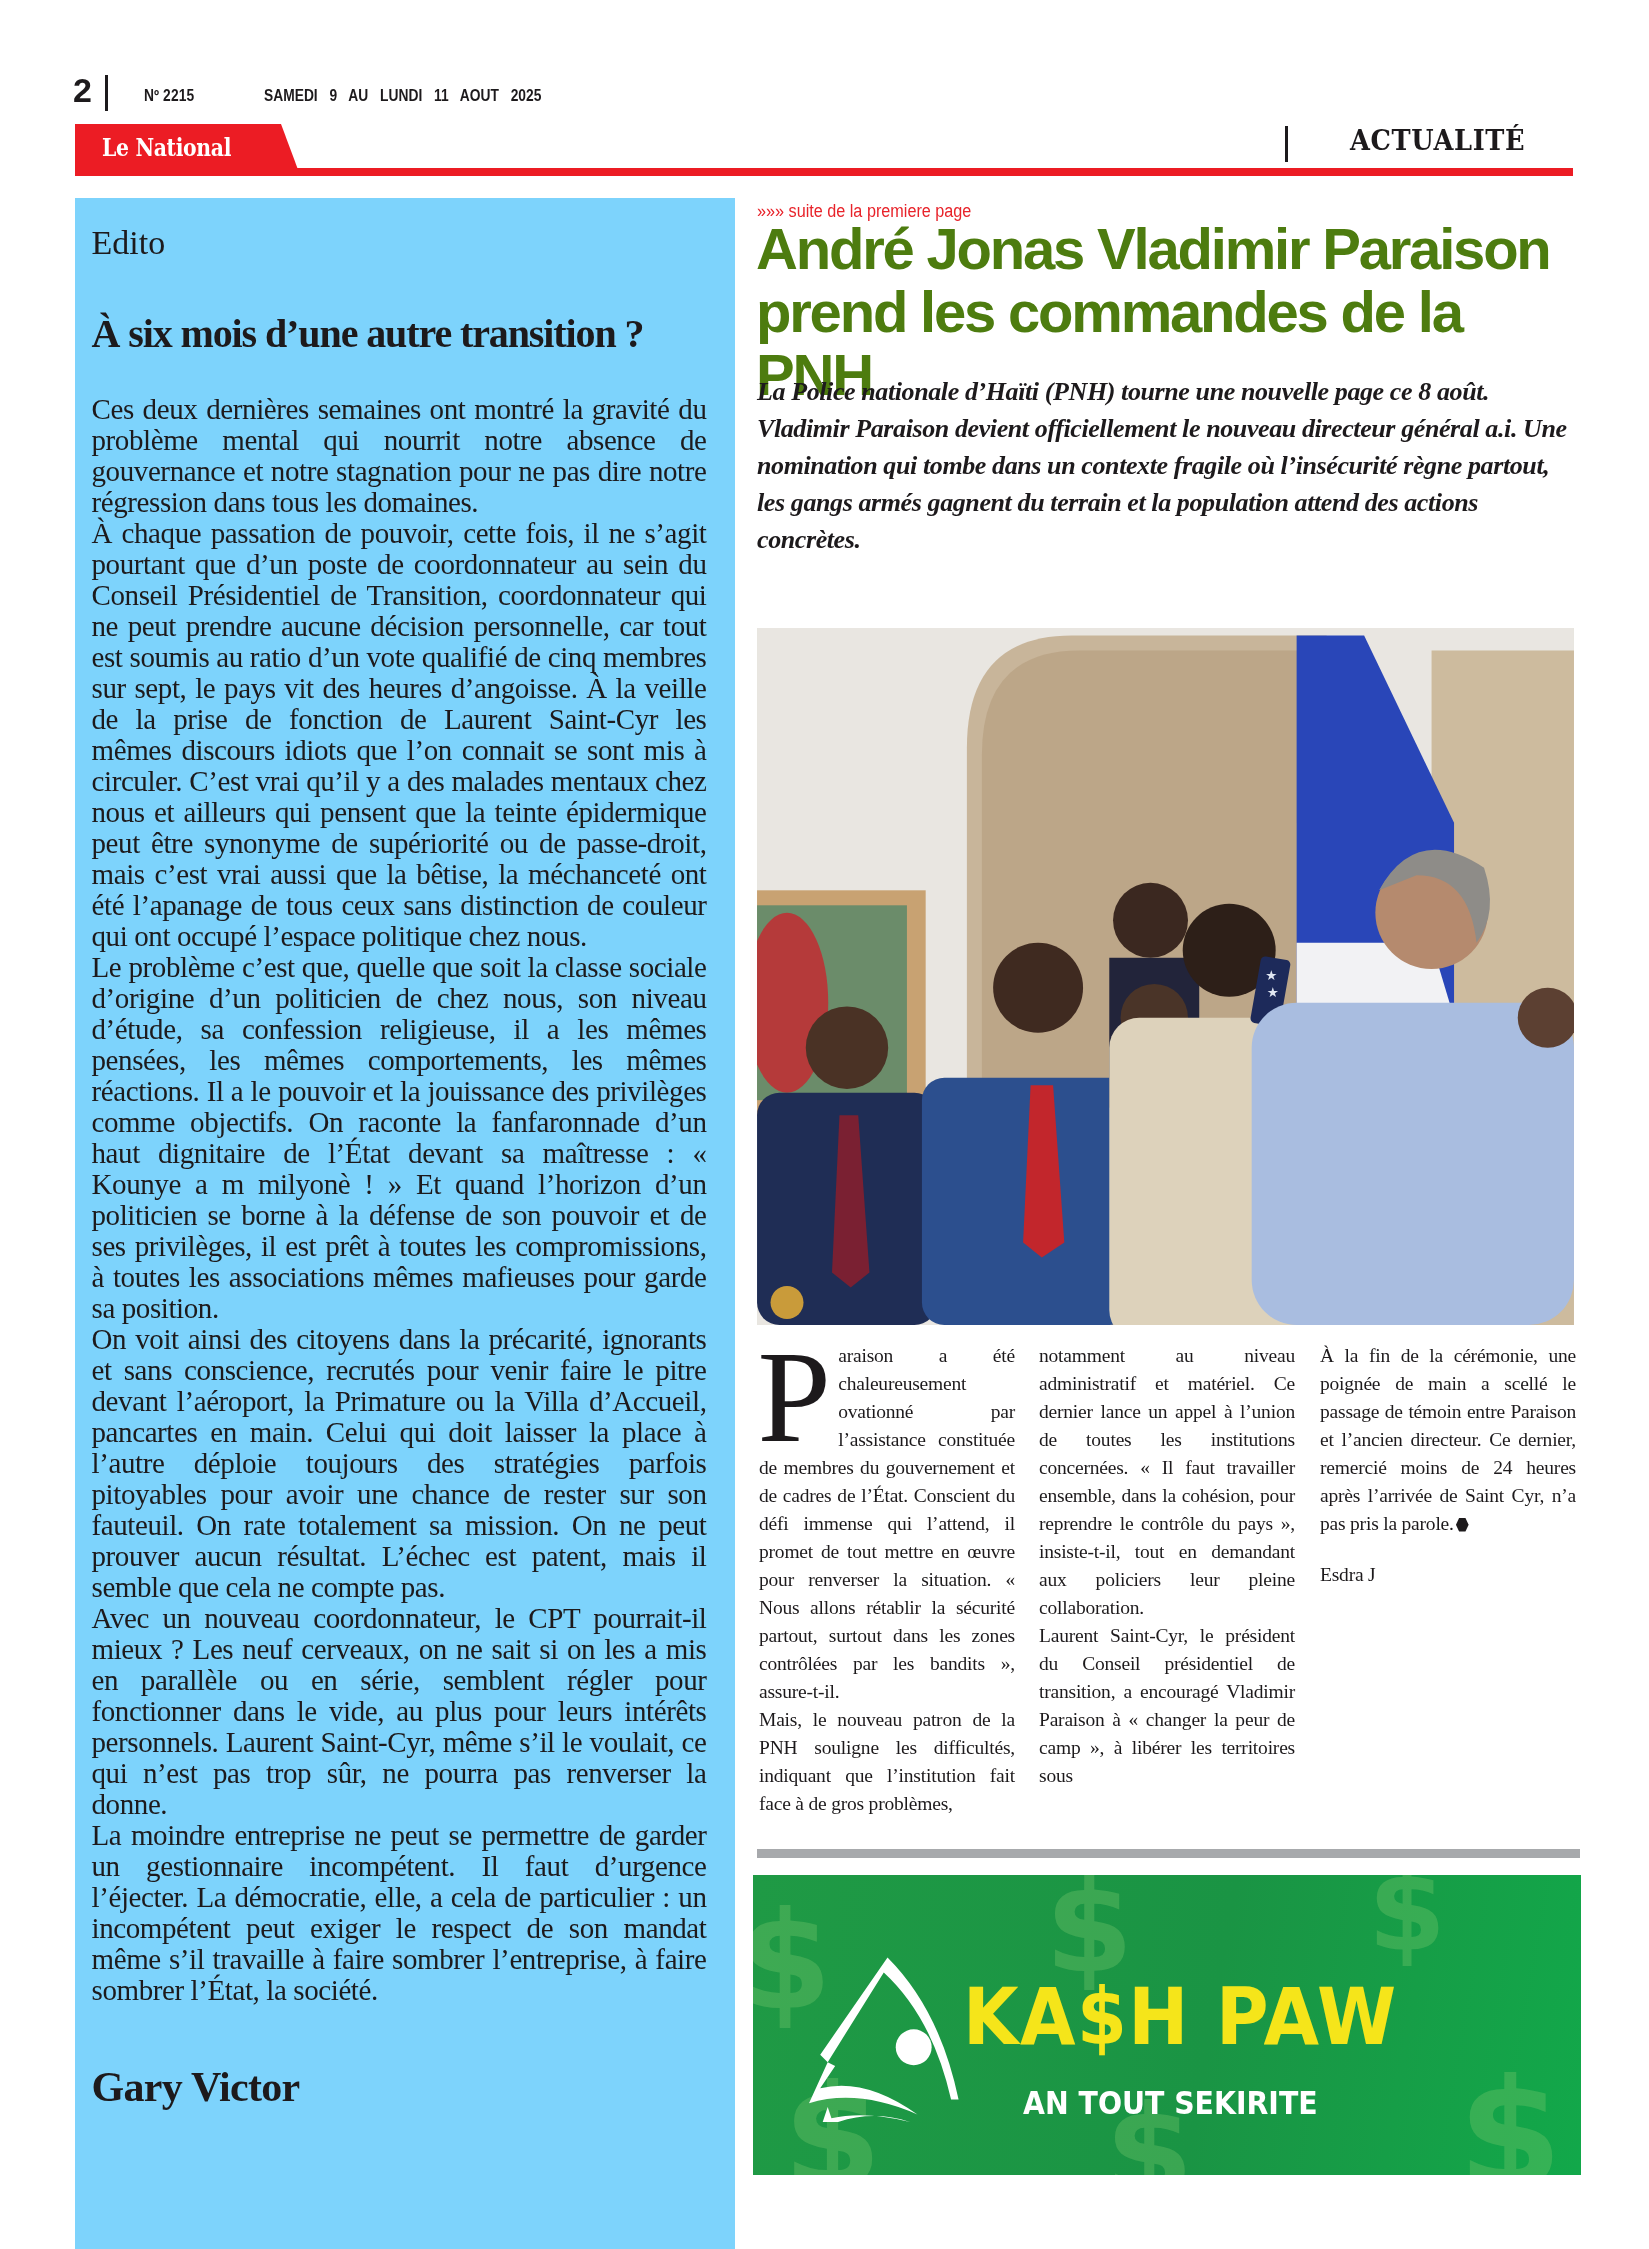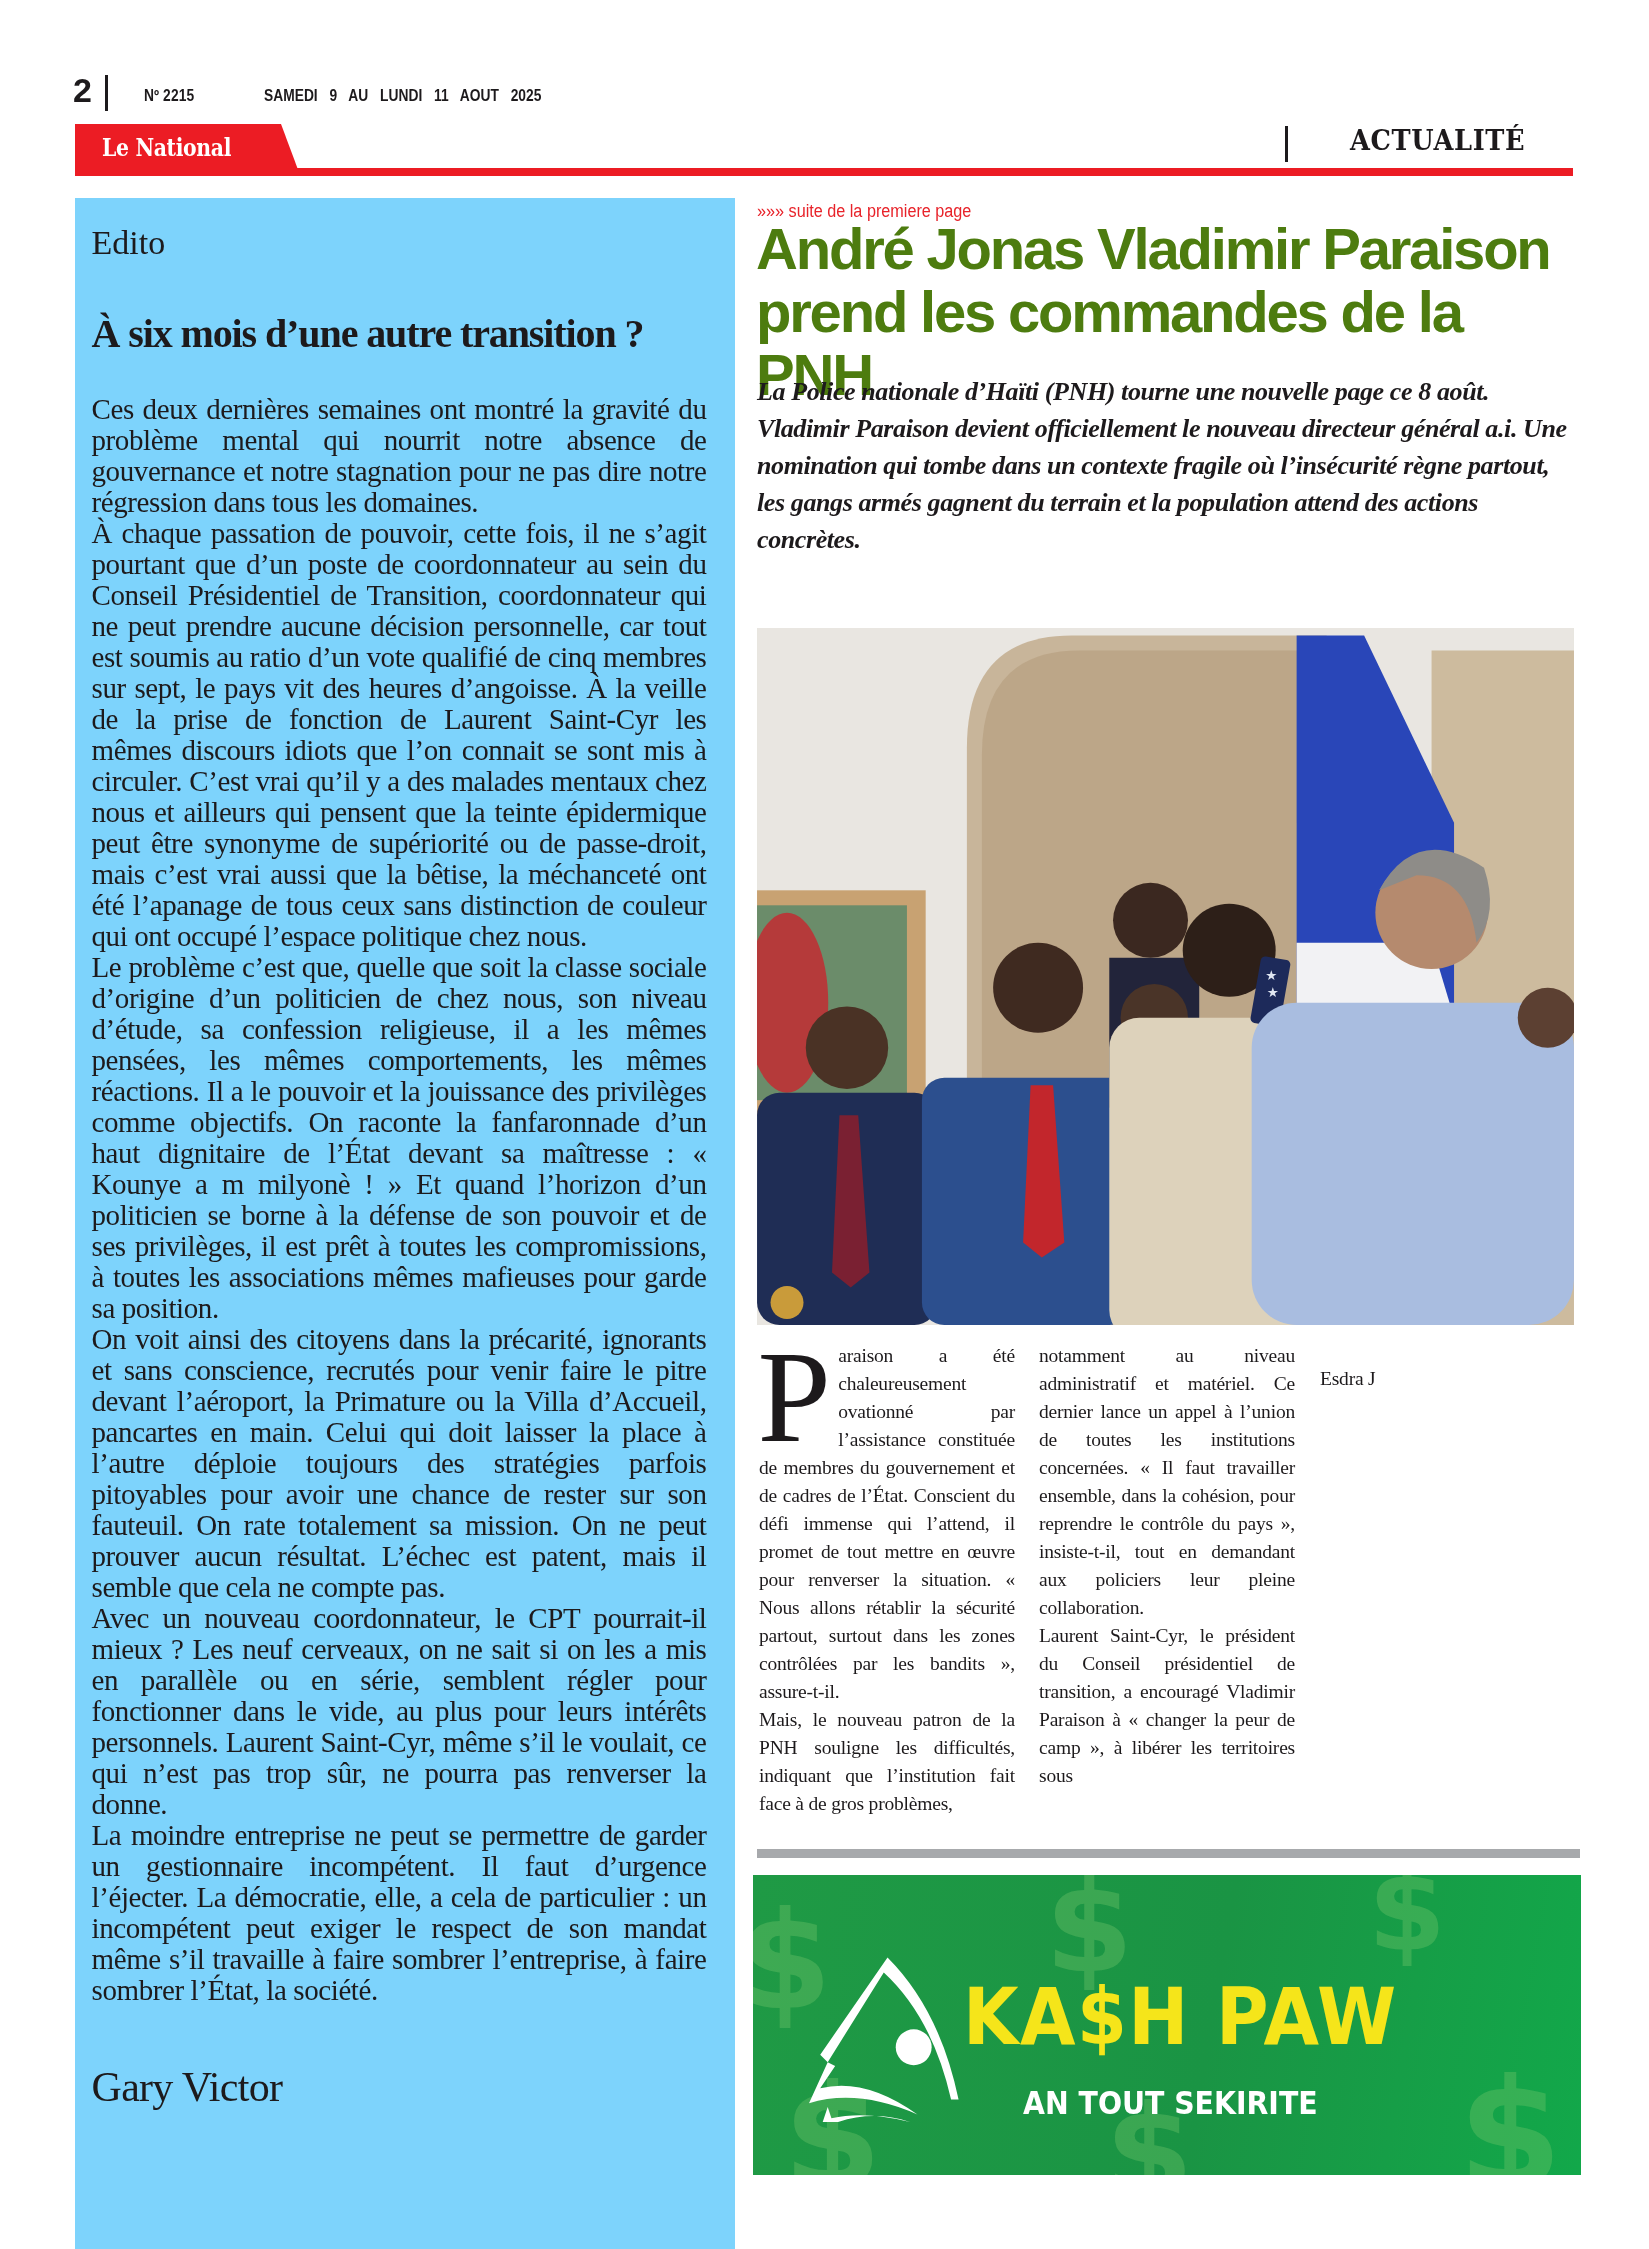--- a/index.html
+++ b/index.html
@@ -18,21 +18,21 @@
   .sec-bar { position: absolute; left: 1285px; top: 126px; width: 3px; height: 36px; background: #1d1a1c; }
   .sec-title { position: absolute; left: 1350px; top: 123px; font-family: "DejaVu Serif", serif; font-weight: 700; font-size: 28.5px; letter-spacing: 0.7px; color: #1d1a1c; transform: scaleX(0.9); transform-origin: left; }
 
   
   .edito { position: absolute; left: 75px; top: 198px; width: 660px; height: 2169px; background: #7dd3fc; padding: 0 28.5px 0 16.5px; }
   .edito-kicker { position: absolute; left: 16.5px; top: 25.5px; font-family: "Liberation Serif", serif; font-size: 34px; color: #1d1a1c; }
   .edito-title { position: absolute; left: 16.5px; top: 112px; font-family: "Liberation Serif", serif; font-weight: 700; font-size: 40px; letter-spacing: -1.1px; color: #1d1a1c; white-space: nowrap; }
   .edito-body { position: absolute; left: 16.5px; top: 196px; width: 615px; font-family: "Liberation Serif", serif; font-size: 29px; line-height: 31px; text-align: justify; color: #1d1a1c; letter-spacing: -0.4px; }
   .edito-body p { margin: 0; }
   .end-mark { display: inline-block; width: 15px; height: 16.5px; background: #1d1a1c; clip-path: polygon(25% 0, 75% 0, 100% 50%, 75% 100%, 25% 100%, 0 50%); vertical-align: -1.5px; margin-left: 2.2px; }
-  .edito-author { position: absolute; left: 16.5px; top: 1865px; font-family: "Liberation Serif", serif; font-weight: 400; font-size: 42px; letter-spacing: -0.7px; color: #1d1a1c; }
+  .edito-author { position: absolute; left: 16.5px; top: 1865px; font-family: "Liberation Serif", serif; font-weight: 700; font-size: 42px; letter-spacing: -0.7px; color: #1d1a1c; }
 
   
   .kicker { position: absolute; left: 757px; top: 201px; font-family: "Liberation Sans", sans-serif; font-size: 18px; color: #e8232a; transform: scaleX(0.9); transform-origin: left; }
   .headline { position: absolute; left: 756px; top: 217px; width: 825px; font-family: Liberation Sans, sans-serif; font-weight: 700; font-size: 58px; line-height: 63px; letter-spacing: -2.2px; color: #4d7c0f; }
   .chapo { position: absolute; left: 757px; top: 373px; width: 810px; font-family: "Liberation Serif", serif; font-style: italic; font-weight: 700; font-size: 26px; line-height: 37px; letter-spacing: -0.4px; color: #1d1a1c; }
 
   .photo { position: absolute; left: 757px; top: 628px; width: 817px; height: 697px; overflow: hidden; background: #d9d3c6; }
 
   .col { position: absolute; top: 1342px; width: 256px; font-family: "Liberation Serif", serif; font-size: 19.5px; line-height: 28px; text-align: justify; color: #1d1a1c; letter-spacing: -0.2px; }
   .col p { margin: 0; }
@@ -130,20 +130,21 @@
 
 <div class="col col1">
   <p><span class="dropcap">P</span><span>araison a été chaleureusement ovationné par l’assistance constituée de membres du gouvernement et de cadres de l’État. Conscient du défi immense qui l’attend, il promet de tout mettre en œuvre pour renverser la situation. « Nous allons rétablir la sécurité partout, surtout dans les zones contrôlées par les bandits », assure-t-il.</span></p>
   <p>Mais, le nouveau patron de la PNH souligne les difficultés, indiquant que l’institution fait face à de gros problèmes,</p>
 </div>
 <div class="col col2">
   <p>notamment au niveau administratif et matériel. Ce dernier lance un appel à l’union de toutes les institutions concernées. « Il faut travailler ensemble, dans la cohésion, pour reprendre le contrôle du pays », insiste-t-il, tout en demandant aux policiers leur pleine collaboration.</p>
   <p>Laurent Saint-Cyr, le président du Conseil présidentiel de transition, a encouragé Vladimir Paraison à « changer la peur de camp », à libérer les territoires sous</p>
 </div>
 <div class="col col3">
+  <p><span>À la fin de la cérémonie, une poignée de main a scellé le passage de témoin entre Paraison et l’ancien directeur. Ce dernier, remercié moins de 24 heures après l’arrivée de Saint Cyr, n’a pas pris la parole.</span><span class="end-mark" style="width:12.7px;height:13.5px;"></span></p>
   <p class="byline">Esdra J</p>
 </div>
 
 <div class="divider"></div>
 
 <div class="ad">
   <div class="ad-dollar" style="left:-15px;top:7.5px;font-size:135px;">$</div>
   <div class="ad-dollar" style="left:292px;top:-22.5px;font-size:127px;">$</div>
   <div class="ad-dollar" style="left:615px;top:-30px;font-size:112px;">$</div>
   <div class="ad-dollar" style="left:30px;top:180px;font-size:142px;">$</div>

